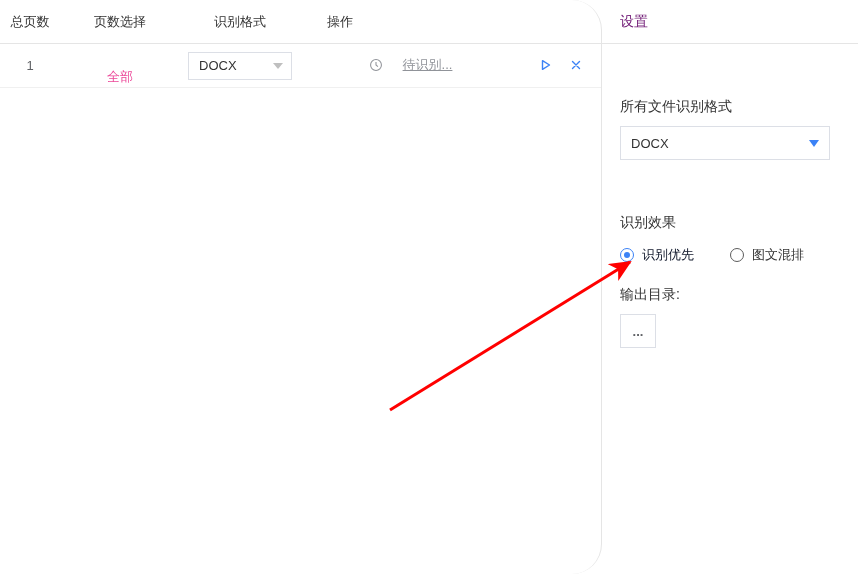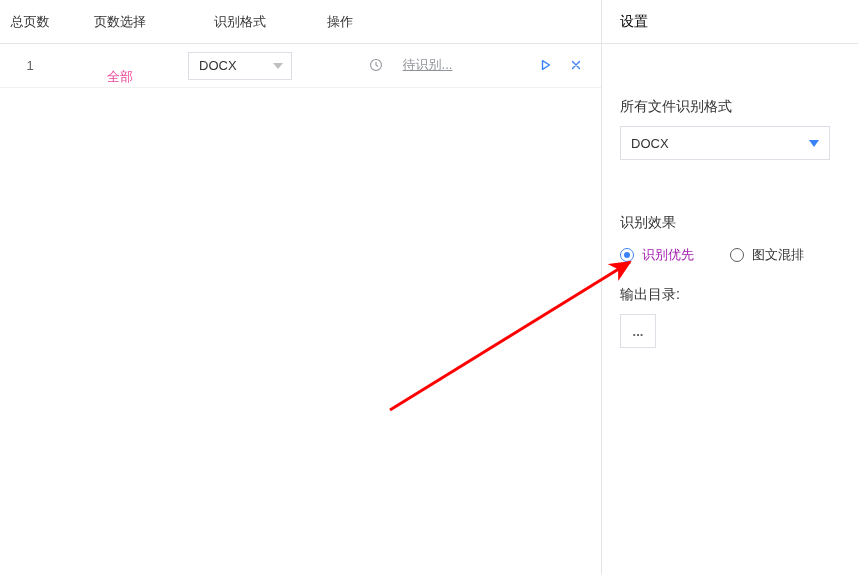--- a/index.html
+++ b/index.html
@@ -1,18 +1,18 @@
 <!DOCTYPE html>
 <html><head>
   <meta charset="utf-8">
   <style>
     * { box-sizing: border-box; margin: 0; padding: 0; }
     html, body { width: 858px; height: 574px; font-family: "Microsoft YaHei", Arial, sans-serif; font-size: 13px; color: #333; background: #fff; }
     .app { display: flex; width: 100%; height: 100%; }
-    .main { flex: 1 1 auto; border-right: 1px solid #e5e5e5; position: relative; }
+    .main { flex: 1 1 auto; border-right: 1px solid #e5e5e5; position: relative; border-radius: 30px; }
     .side { width: 256px; flex: 0 0 256px; padding: 0; }
     
     .thead { height: 44px; border-bottom: 1px solid #e5e5e5; display: flex; align-items: center; }
     .th { text-align: center; color: #333; font-size: 13px; }
     .col-total { width: 60px; }
     .col-pagesel { width: 120px; }
     .col-format { width: 120px; }
     .col-status { flex: 1; }
     .col-ops { width: 80px; }
     
@@ -24,33 +24,33 @@
     .sel { position: relative; display: inline-flex; align-items: center; justify-content: space-between; width: 104px; height: 28px; border: 1px solid #dcdfe6; background: #fff; padding: 0 8px 0 10px; color: #333; font-size: 13px; cursor: pointer; }
     .sel .caret { border-left: 5px solid transparent; border-right: 5px solid transparent; border-top: 6px solid #bfbfbf; width: 0; height: 0; }
     
     .status-wrap { display: inline-flex; gap: 20px; align-items: center; color: #909399; text-decoration: underline; }
     .status-icon { width: 14px; height: 14px; }
     
     .ops { display: inline-flex; gap: 14px; align-items: center; justify-content: center; width: 100%; }
     .op-btn { width: 16px; height: 16px; display: inline-flex; align-items: center; justify-content: center; cursor: pointer; }
     .op-btn svg { display: block; }
     
-    .side-title { height: 44px; display: flex; align-items: center; padding: 0 18px; border-bottom: 1px solid #e5e5e5; font-size: 14px; color: #000000; }
+    .side-title { height: 44px; display: flex; align-items: center; padding: 0 18px; border-bottom: 1px solid #e5e5e5; font-size: 14px; color: #701a75; }
     .side-body { padding: 54px 18px 12px 18px; }
     .field-label { font-size: 14px; color: #333; margin-bottom: 10px; }
     .file-format-sel { display: flex; align-items: center; justify-content: space-between; width: 210px; height: 34px; border: 1px solid #dcdfe6; padding: 0 10px; color: #333; font-size: 13px; cursor: pointer; }
     .file-format-sel .blue-caret { border-left: 5px solid transparent; border-right: 5px solid transparent; border-top: 7px solid #3b82f6; width: 0; height: 0; }
     .effects { margin-top: 54px; }
     .radio-row { display: flex; gap: 36px; margin-top: 14px; }
     .radio-opt { display: inline-flex; align-items: center; gap: 8px; cursor: pointer; font-size: 13px; }
     .radio-outer { width: 14px; height: 14px; border-radius: 50%; border: 1.5px solid #5c5c5c; display: inline-flex; align-items: center; justify-content: center; }
     .radio-opt.selected .radio-outer { border-color: #3b82f6; }
     .radio-inner { width: 6px; height: 6px; border-radius: 50%; background: #3b82f6; display: none; }
     .radio-opt.selected .radio-inner { display: block; }
-    .radio-opt.selected .radio-label { color: #a21caf; }
+    .radio-opt.selected .radio-label { color: #0f172a; }
     .output { margin-top: 22px; }
     .output-row { display: flex; gap: 6px; margin-top: 10px; }
     .output-path { flex: 1; height: 34px; border: 1px solid #dcdfe6; padding: 0 10px; color: #bfbfbf; font-size: 13px; display: flex; align-items: center; cursor: text; }
     .browse-btn { width: 36px; height: 34px; border: 1px solid #dcdfe6; display: inline-flex; align-items: center; justify-content: center; color: #606266; font-weight: bold; cursor: pointer; }
     
     .anno { position: absolute; left: 0; top: 0; width: 858px; height: 574px; pointer-events: none; }
   </style>
 </head>
 <body>
 

